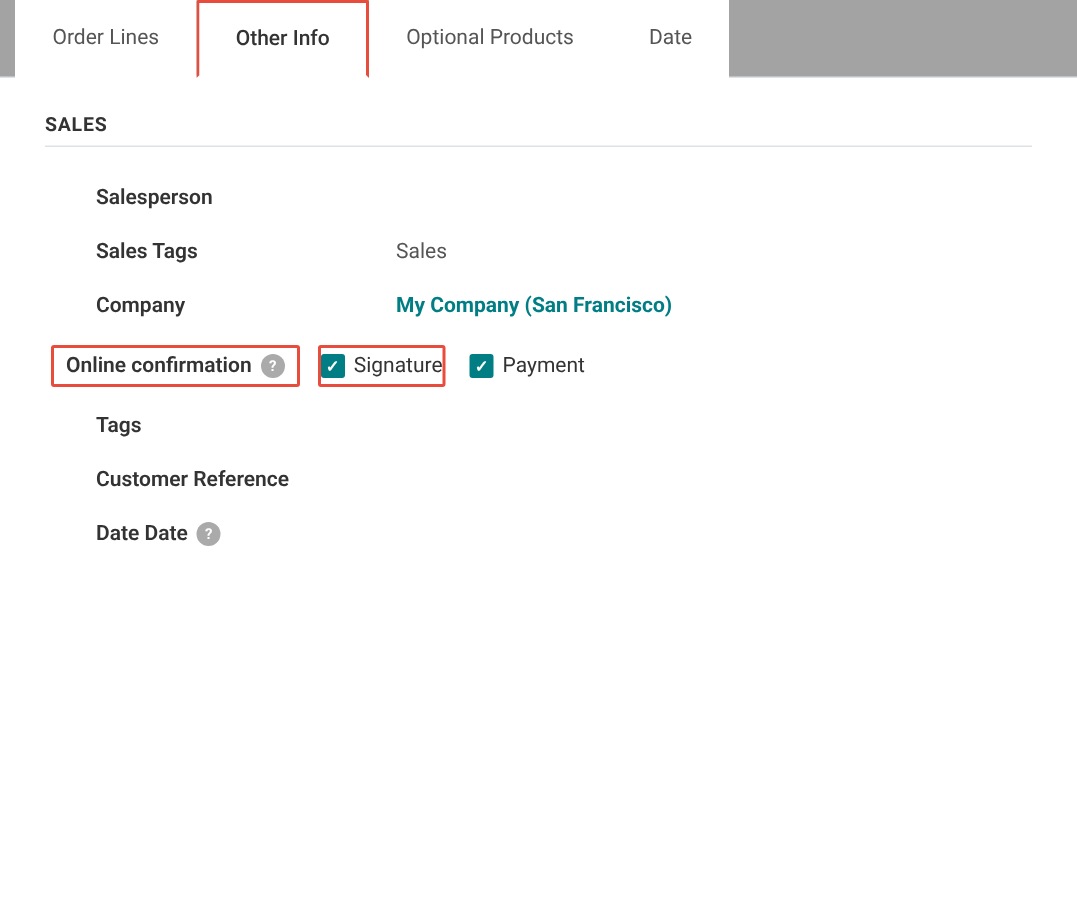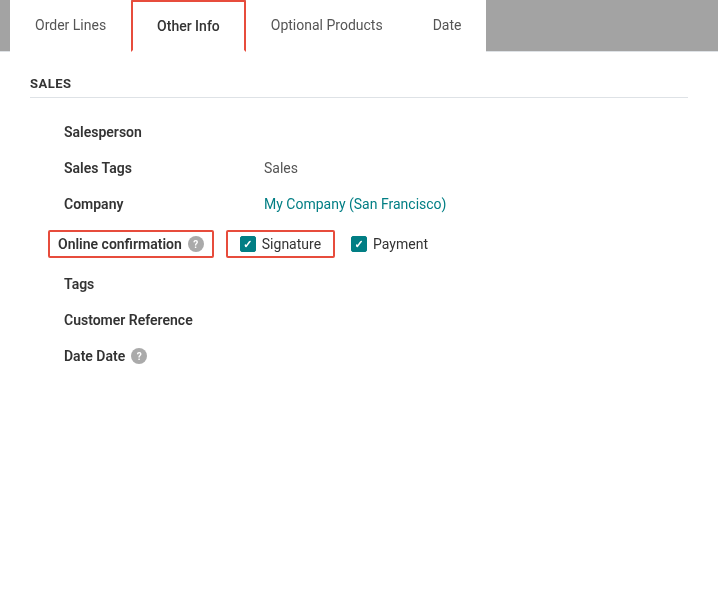--- a/index.html
+++ b/index.html
@@ -69,37 +69,37 @@
       flex-shrink: 0;
       font-size: 14px;
       margin-left: 34px;
     }
     .form-value {
       color: #555;
       font-size: 14px;
     }
     .form-value.link {
       color: #017e84;
+      font-weight: bold;
     }
 
     
     .online-confirmation-row {
       display: flex;
       align-items: center;
       padding: 8px 4px;
       min-height: 36px;
     }
     .online-confirmation-label-box {
       border: 2px solid #e74c3c;
       padding: 4px 8px;
       display: flex;
       align-items: center;
       gap: 4px;
       border-radius: 2px;
-      margin-left: 14px;
     }
     .online-confirmation-label {
       font-weight: 600;
       color: #333;
       font-size: 14px;
     }
     .help-icon {
       display: inline-flex;
       align-items: center;
       justify-content: center;
@@ -121,21 +121,21 @@
       gap: 16px;
       margin-left: 12px;
     }
     .checkbox-item {
       display: flex;
       align-items: center;
       gap: 6px;
     }
     .checkbox-item.in-border {
       border: 2px solid #e74c3c;
-      padding: 4px 12px;
+      padding: 4px 0;
       border-radius: 2px;
     }
     .checkbox {
       width: 16px;
       height: 16px;
       background: #017e84;
       border: 1px solid #017e84;
       border-radius: 2px;
       display: inline-flex;
       align-items: center;

